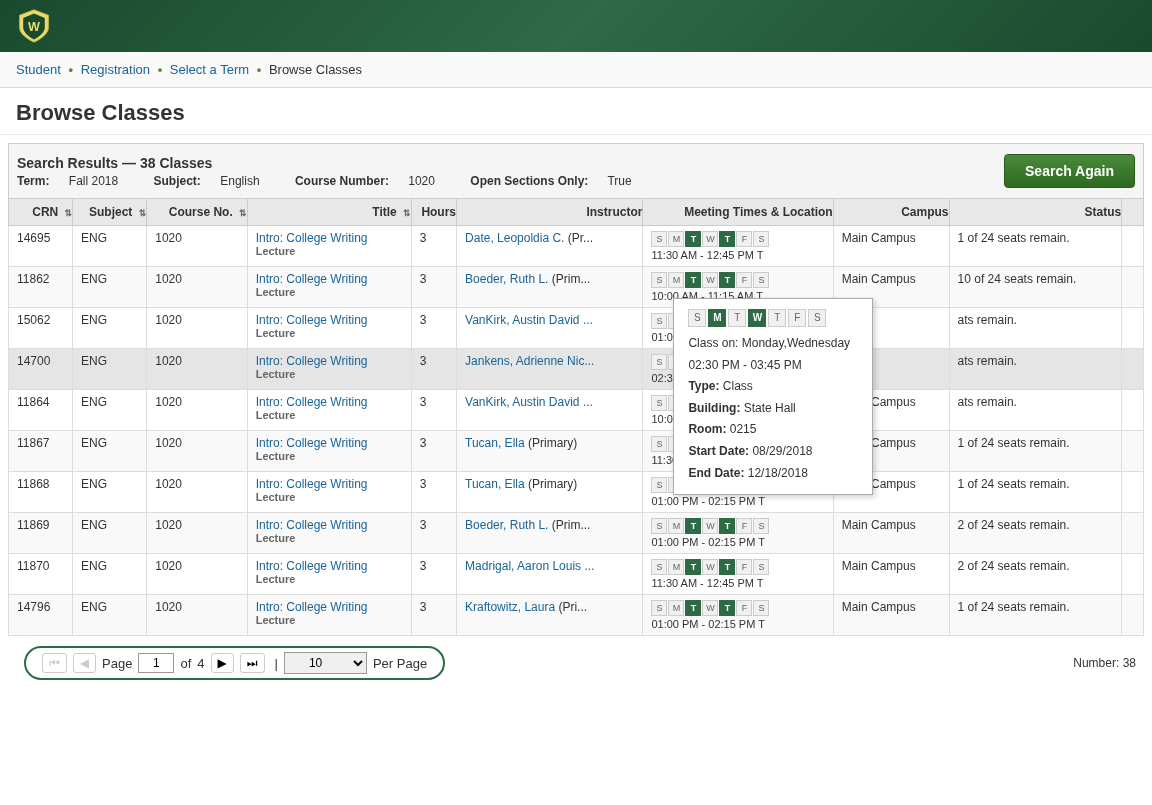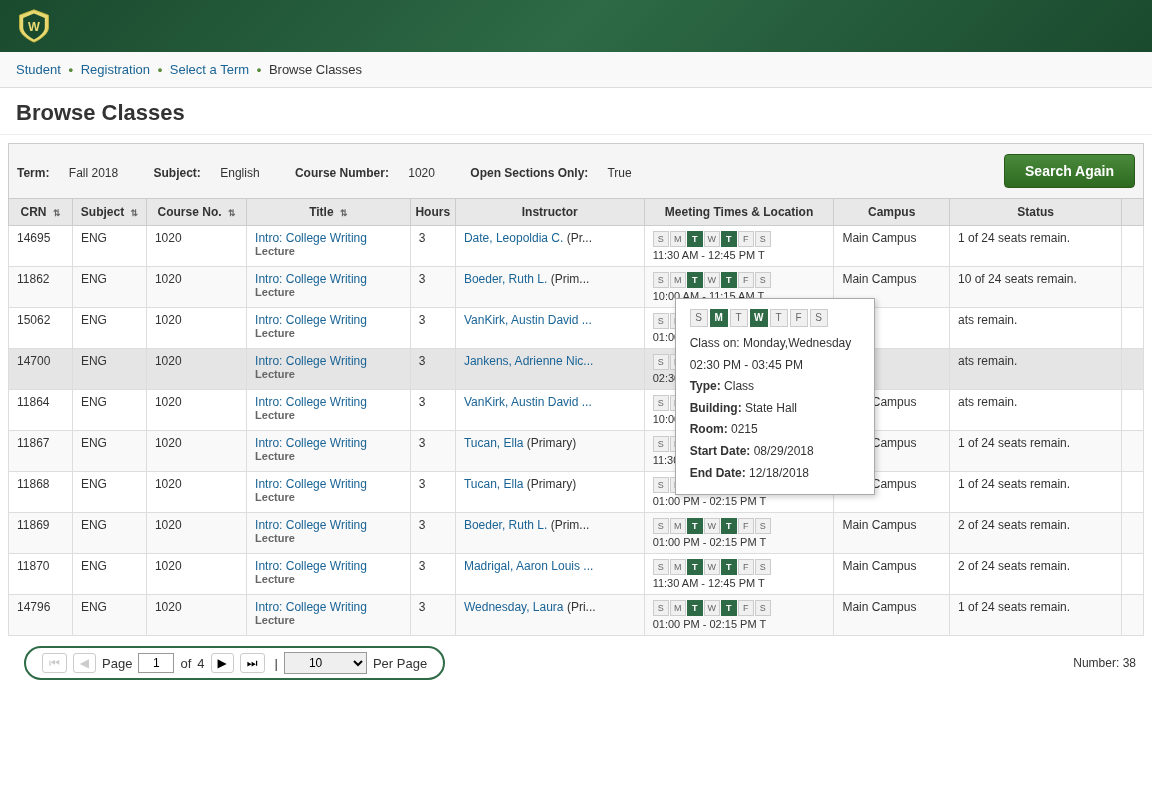--- a/index.html
+++ b/index.html
@@ -101,21 +101,21 @@
     .results-table {
       width: 100%;
       border-collapse: collapse;
       border: 1px solid #ccc;
       font-size: 12px;
     }
     .results-table th {
       background: #e8e8e8;
       border: 1px solid #ccc;
       padding: 6px 0;
-      text-align: center;
+      text-align: right;
       font-weight: bold;
       color: #333;
       white-space: nowrap;
     }
     .results-table th .sort-arrows {
       font-size: 9px;
       color: #666;
       margin-left: 3px;
     }
     .results-table td {
@@ -255,20 +255,25 @@
   <span class="breadcrumb-sep">•</span>
   <span class="breadcrumb-current">Browse Classes</span>
 </div>
 
 <div class="page-title">Browse Classes</div>
 
 <div class="main-content">
 
   <div class="search-results-header">
     <div class="search-results-info">
+      <div class="search-results-title">
+        <span>Search Results</span>
+        —
+        <span>38 Classes</span>
+      </div>
       <div class="search-results-meta">
         <span>
           <span class="label">Term:</span>
           <span>Fall 2018</span>
         </span>
         <span>
           <span class="label">Subject:</span>
           <span>English</span>
         </span>
         <span>
@@ -525,21 +530,21 @@
           <td>Main Campus</td>
           <td>2 of 24 seats remain.</td>
           <td></td>
         </tr>
         <tr>
           <td>14796</td>
           <td>ENG</td>
           <td>1020</td>
           <td><a href="#">Intro: College Writing</a><div class="course-type">Lecture</div></td>
           <td>3</td>
-          <td><a href="#">Wednesday, Laura</a> (Pri...</td>
+          <td><a href="#">Kraftowitz, Laura</a> (Pri...</td>
           <td style="position: relative;">
             <div class="day-badges">
               <span class="day-badge">S</span>
               <span class="day-badge">M</span>
               <span class="day-badge active">T</span>
               <span class="day-badge">W</span>
               <span class="day-badge active">T</span>
               <span class="day-badge">F</span>
               <span class="day-badge">S</span>
             </div>

